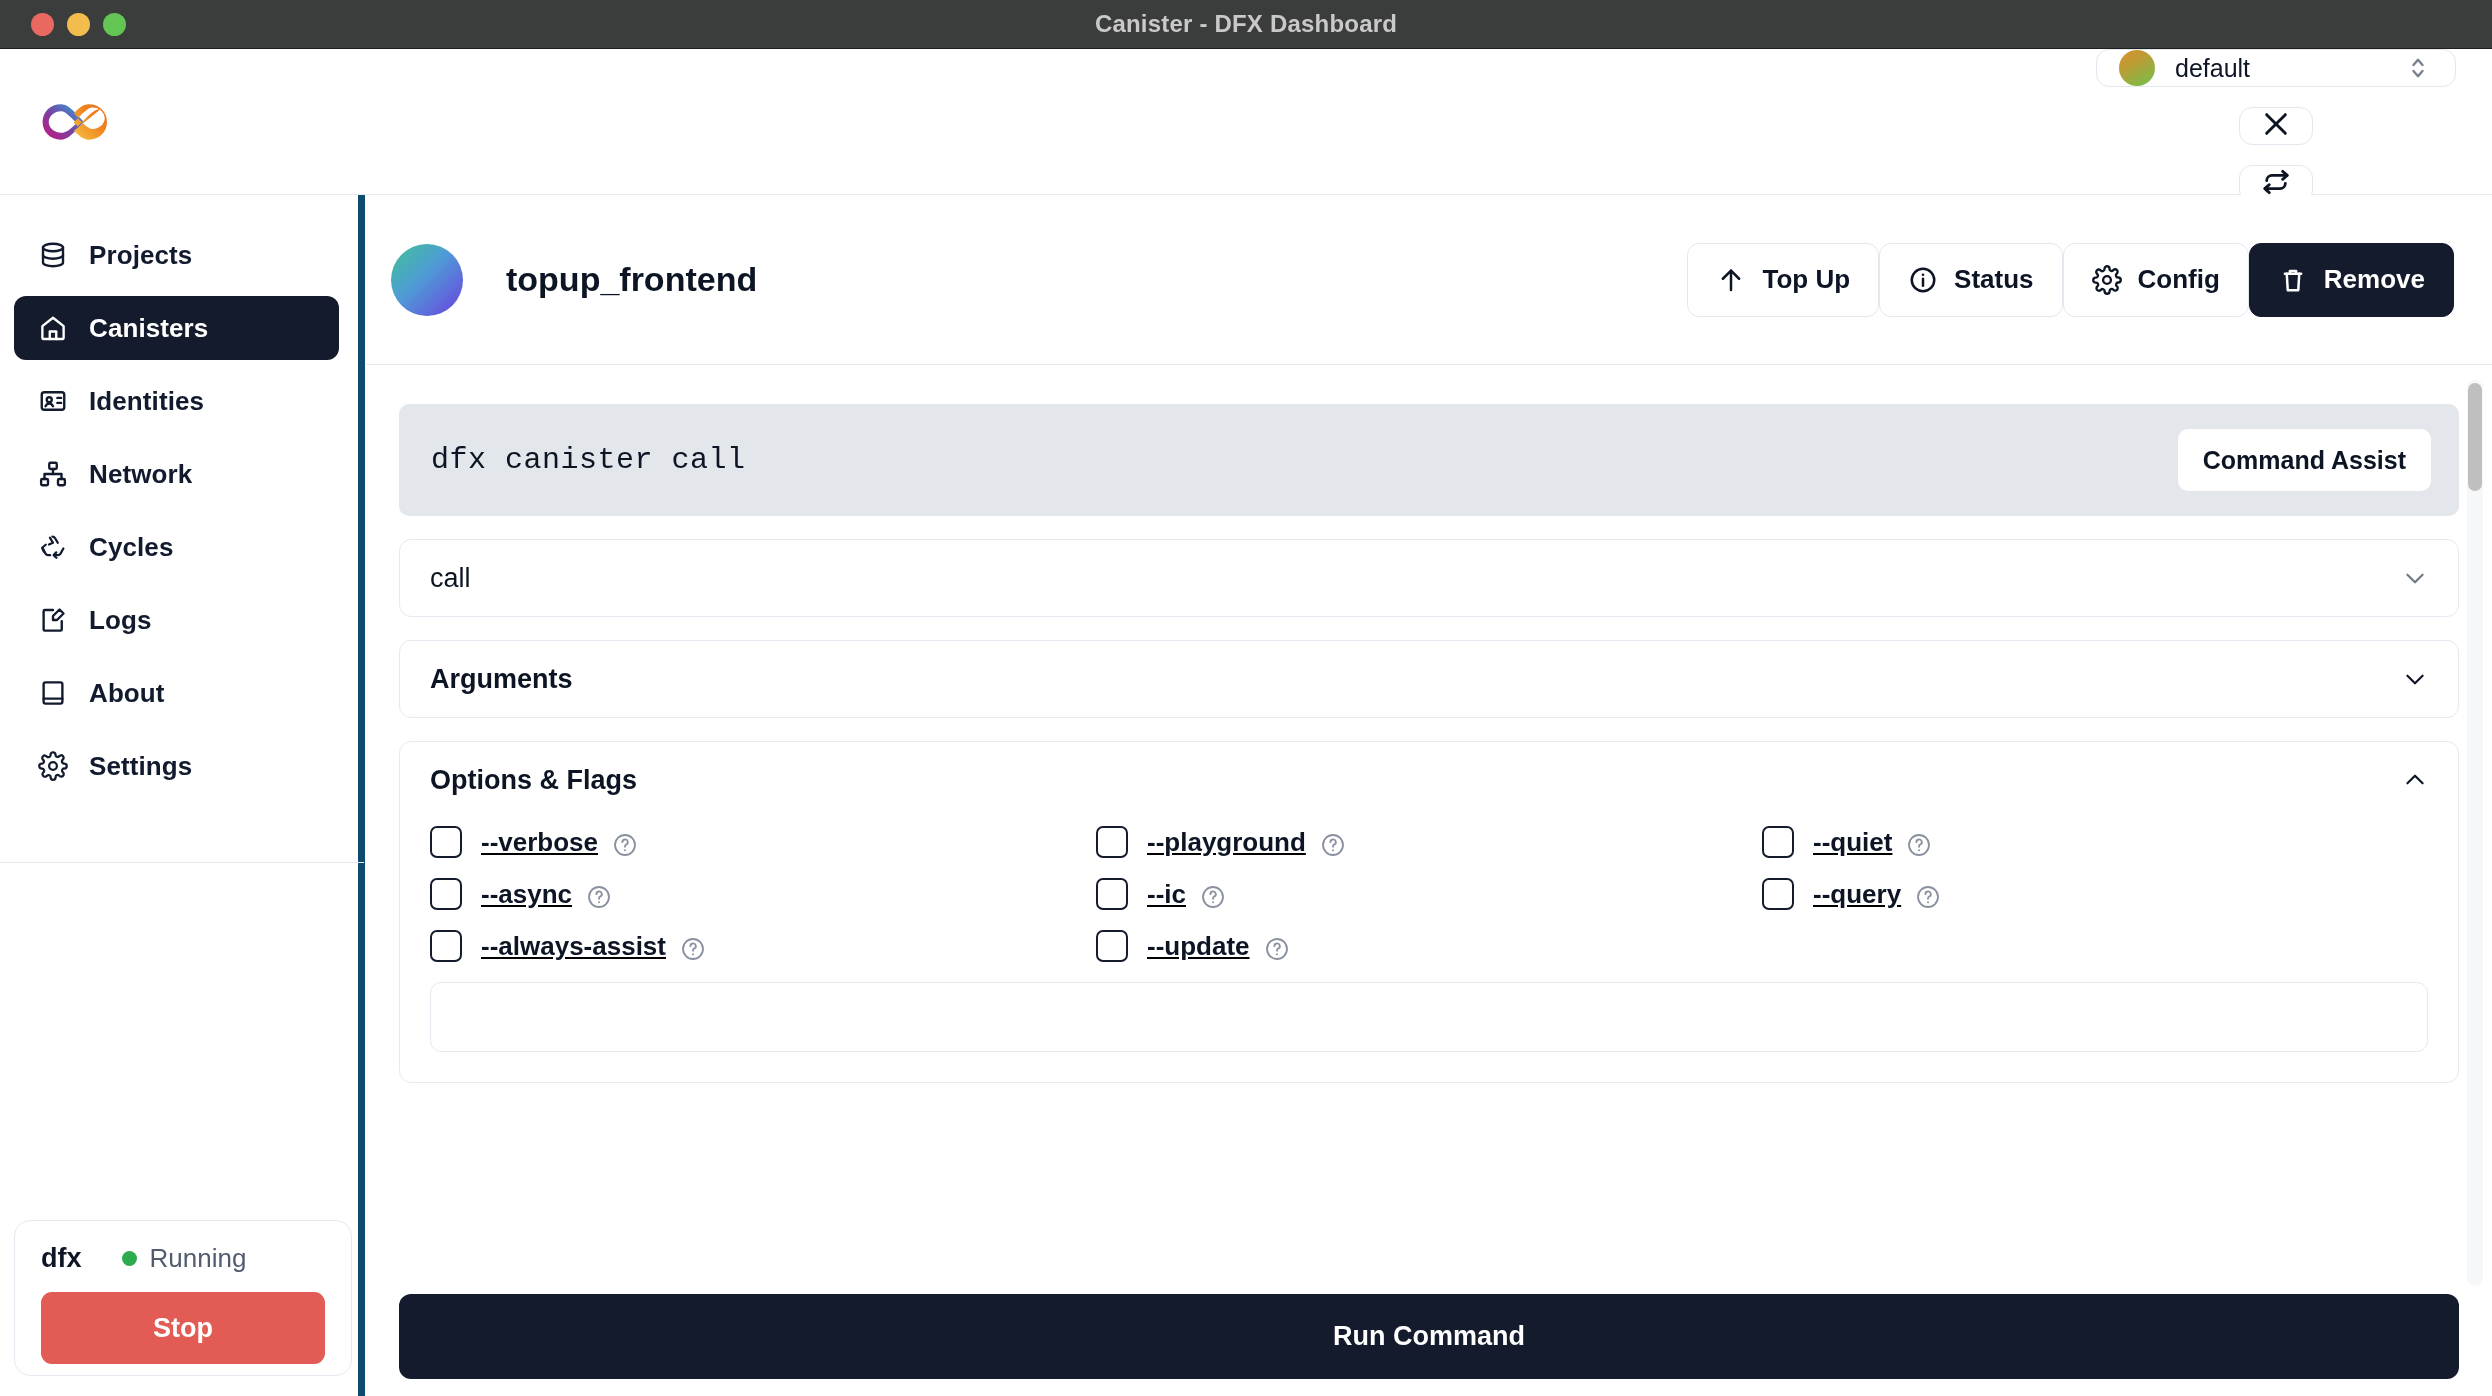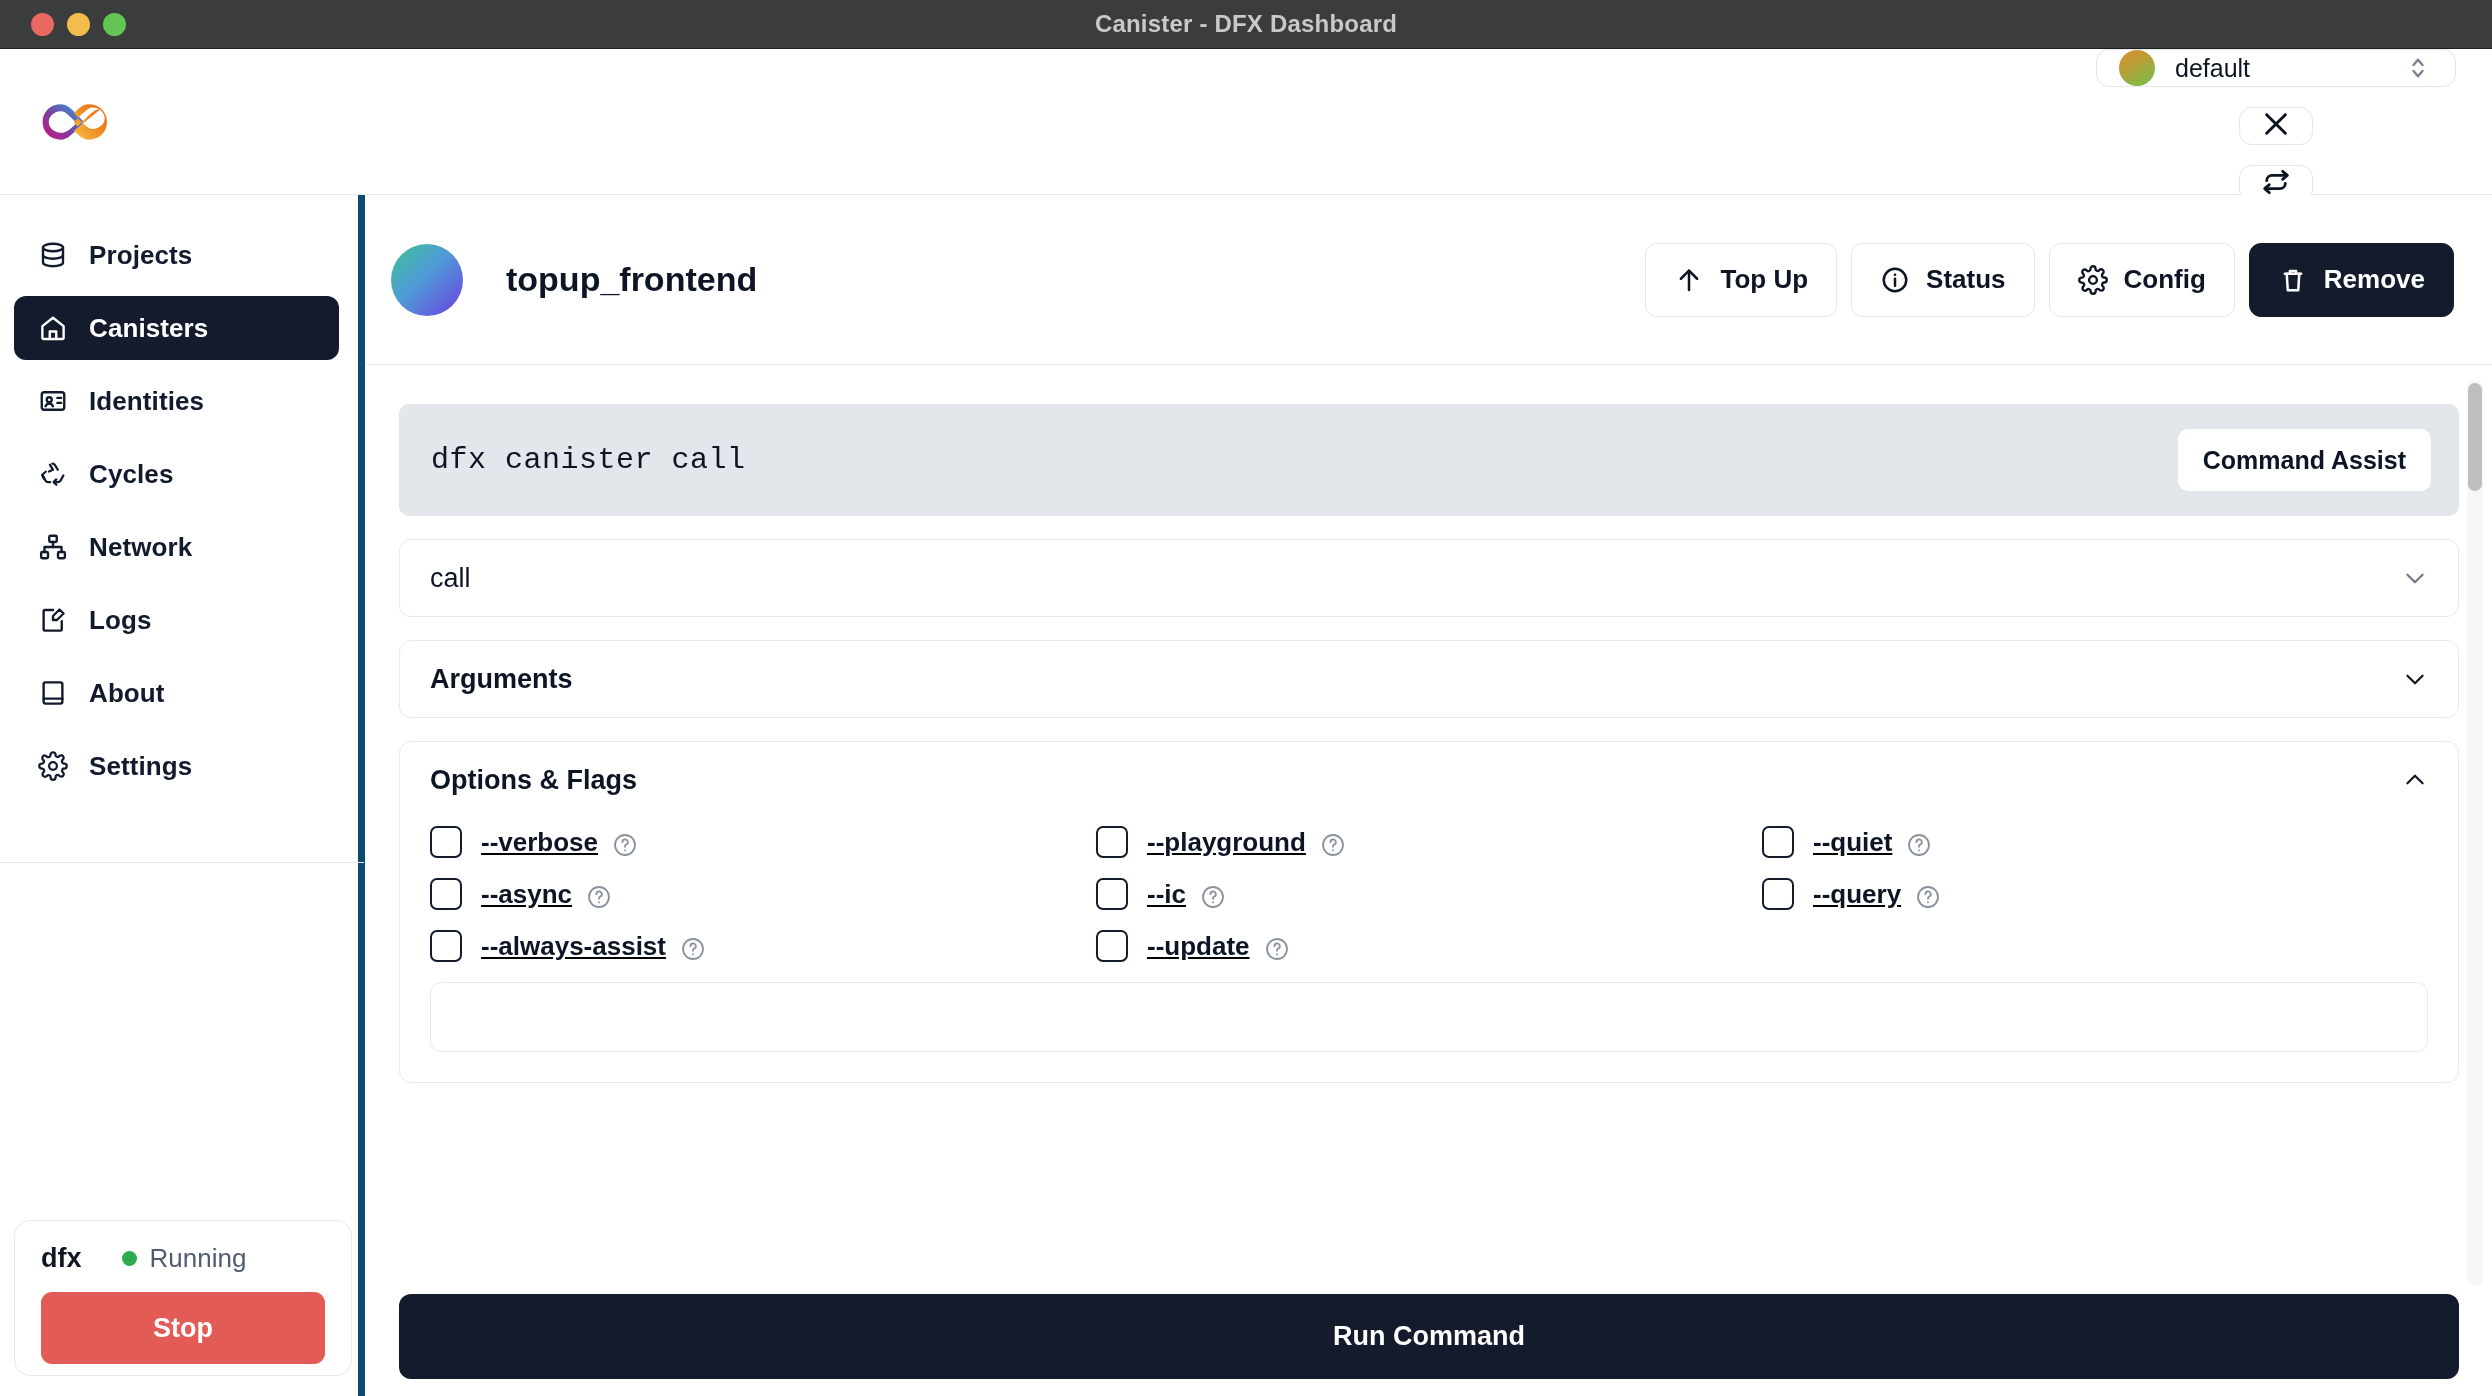--- a/index.html
+++ b/index.html
@@ -100,21 +100,21 @@
   .canister-header {
     height: 170px; border-bottom: 1px solid #e6e9ef;
     display: flex; align-items: center; padding: 0 38px 0 25px; position: relative;
   }
   .canister-avatar {
     width: 72px; height: 72px; border-radius: 50%;
     background: linear-gradient(135deg, #3fc295 0%, #4f9bd6 45%, #6b3fe0 100%);
     flex: 0 0 auto;
   }
   .canister-name { margin-left: 43px; font-size: 34px; font-weight: bold; color: #0d1525; }
-  .header-actions { margin-left: auto; display: flex; align-items: center; gap: 14px; }
+  .header-actions { margin-left: auto; display: flex; align-items: center; }
   .hbtn {
     height: 74px; border: 1px solid #e3e7ee; border-radius: 12px; background: #fff;
     display: flex; align-items: center; padding: 0 28px; color: #0d1525;
     font-size: 26px; font-weight: bold; font-family: "Liberation Sans", sans-serif;
   }
   .hbtn .hicon { width: 30px; height: 30px; margin-right: 16px; flex: 0 0 auto; }
   .hbtn.primary { background: #141b2d; color: #fff; border-color: #141b2d; }
 
   
   .scroll-area { position: absolute; left: 0; top: 171px; width: 2126px; bottom: 102px; }
@@ -281,48 +281,48 @@
             <path d="M6 16.2c.6-1.4 1.7-2.1 3-2.1s2.4.7 3 2.1"></path>
             <line x1="15.5" y1="9.5" x2="18.5" y2="9.5"></line>
             <line x1="15.5" y1="13.5" x2="18.5" y2="13.5"></line>
         </svg>
       </span>
       <span class="nav-label">Identities</span>
     </div>
 
     <div class="nav-item">
       <span class="nav-icon">
+        <svg viewBox="0 0 24 24" width="30" height="30" fill="none" stroke="currentColor" stroke-width="1.9" stroke-linecap="round" stroke-linejoin="round">
+          <rect x="9" y="3" width="6" height="5" rx="1"></rect>
+            <rect x="2.5" y="16" width="5.5" height="5" rx="1"></rect>
+            <rect x="16" y="16" width="5.5" height="5" rx="1"></rect>
+          <path d="M12 8v4"></path>
+            <path d="M5.2 16v-4h13.6v4"></path>
+        </svg>
+      </span>
+      <span class="nav-label">Network</span>
+    </div>
+
+    <div class="nav-item">
+      <span class="nav-icon">
         <svg viewBox="0 0 24 24" width="30" height="30" fill="none" stroke="currentColor" stroke-width="1.8" stroke-linecap="round" stroke-linejoin="round">
           <path d="M9.5 4.5 12 8.6 8.8 10"></path>
             <path d="M11.5 3.6c1 0 1.7.5 2.2 1.4l2.1 3.6"></path>
           <path d="M20.3 13.2 18 17.3c-.5.8-1.2 1.2-2.1 1.2h-3"></path>
             <polyline points="14.6,16.3 12.5,18.5 14.7,20.6"></polyline>
           <path d="M3.8 13.1 6 17.3c.5.8 1.2 1.2 2.1 1.2h1.6"></path>
             <polyline points="6.2,10.2 3.3,12.6 4.6,15.7"></polyline>
         </svg>
       </span>
       <span class="nav-label">Cycles</span>
     </div>
 
     <div class="nav-item">
       <span class="nav-icon">
         <svg viewBox="0 0 24 24" width="30" height="30" fill="none" stroke="currentColor" stroke-width="1.9" stroke-linecap="round" stroke-linejoin="round">
-          <rect x="9" y="3" width="6" height="5" rx="1"></rect>
-            <rect x="2.5" y="16" width="5.5" height="5" rx="1"></rect>
-            <rect x="16" y="16" width="5.5" height="5" rx="1"></rect>
-          <path d="M12 8v4"></path>
-            <path d="M5.2 16v-4h13.6v4"></path>
-        </svg>
-      </span>
-      <span class="nav-label">Network</span>
-    </div>
-
-    <div class="nav-item">
-      <span class="nav-icon">
-        <svg viewBox="0 0 24 24" width="30" height="30" fill="none" stroke="currentColor" stroke-width="1.9" stroke-linecap="round" stroke-linejoin="round">
           <path d="M19 13v6.5a1 1 0 0 1-1 1H5.5a1 1 0 0 1-1-1V5a1 1 0 0 1 1-1H12"></path>
           <path d="M17.2 3.6 20.4 6.8 15.2 12H12V8.8z"></path>
         </svg>
       </span>
       <span class="nav-label">Logs</span>
     </div>
 
     <div class="nav-item">
       <span class="nav-icon">
         <svg viewBox="0 0 24 24" width="30" height="30" fill="none" stroke="currentColor" stroke-width="1.9" stroke-linecap="round" stroke-linejoin="round">

